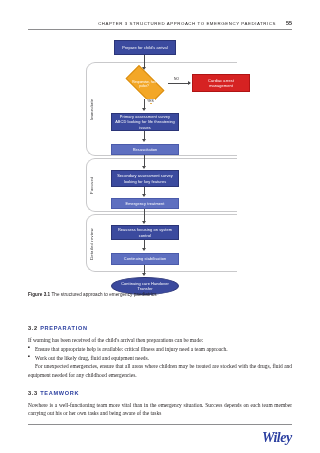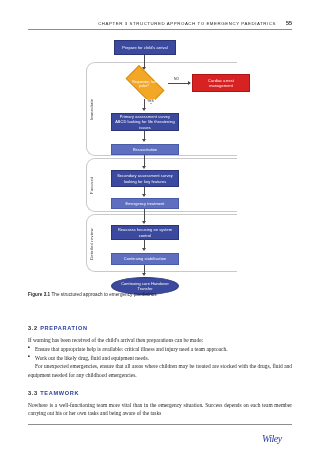--- a/index.html
+++ b/index.html
@@ -123,21 +123,21 @@
     font-size:3.2px;line-height:1.55;color:#231f20;
   }
   .gap{height:10px;}
 
   
   .logo{
     position:absolute;right:28px;top:428px;width:30px;height:18px;
   }
   .logo-text{
     font-family:"Liberation Serif",serif;
-    font-size:10px;font-weight:normal;font-style:italic;
+    font-size:14px;font-weight:bold;font-style:italic;
     color:#2b3fa0;letter-spacing:-.5px;
   }
 </style>
 </head>
 <body>
 
 <div class="page">
 
   <div class="runhead">
     <span class="runhead-title">CHAPTER 3 STRUCTURED APPROACH TO EMERGENCY PAEDIATRICS</span>

